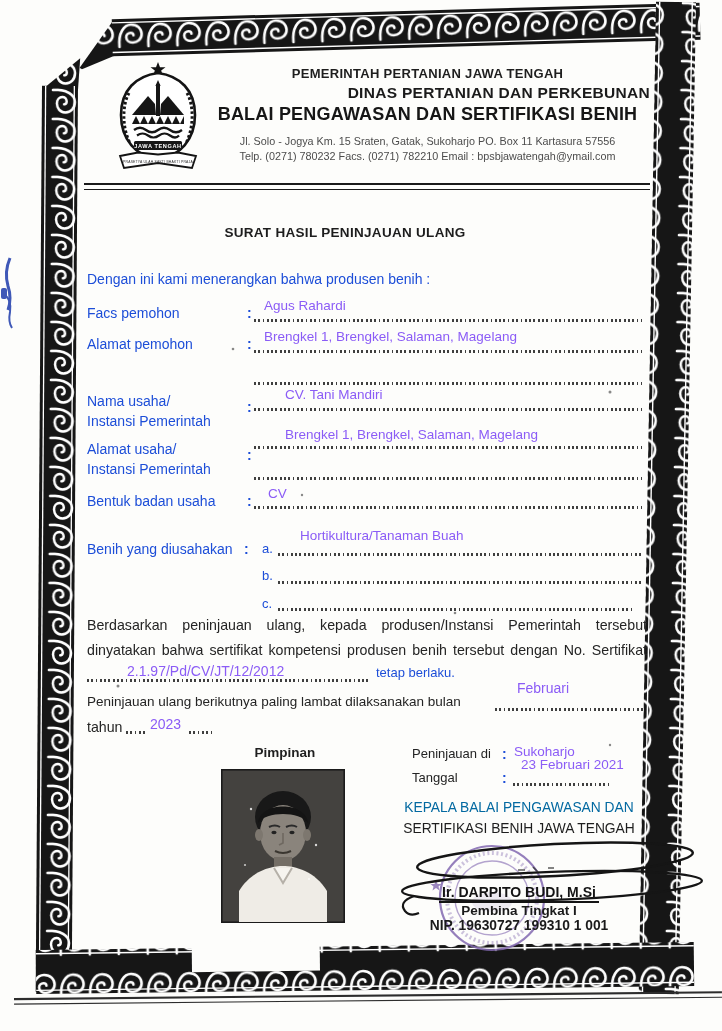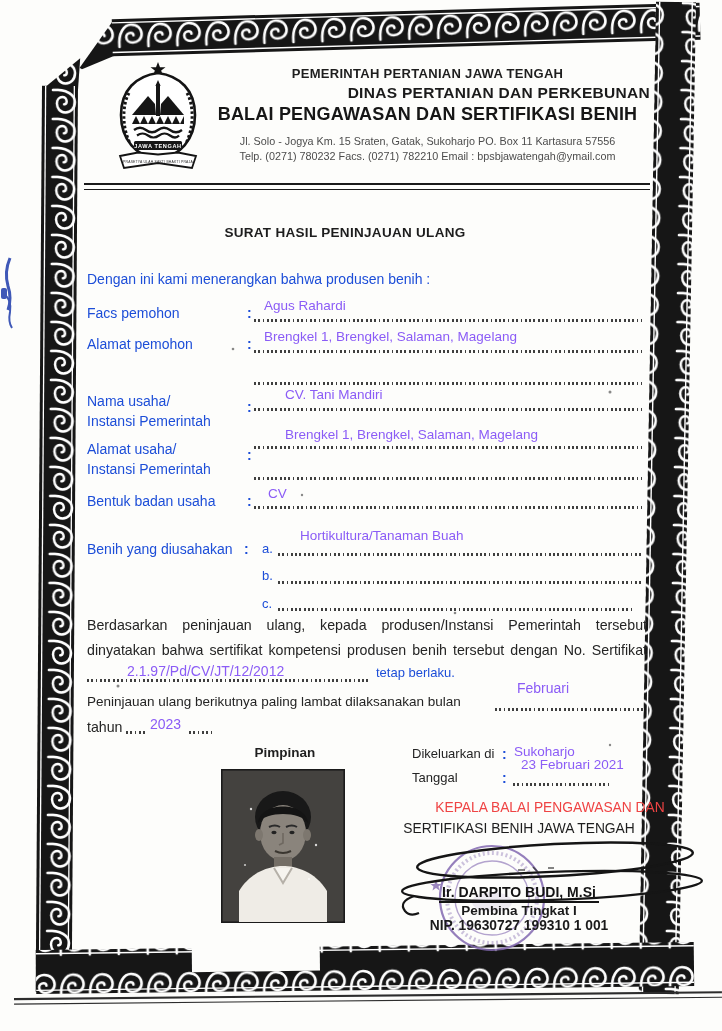--- a/index.html
+++ b/index.html
@@ -186,29 +186,29 @@
     <path d="M54 82 q8 4 16 0" stroke="#3a3630" stroke-width="2" fill="none"></path>
     <rect x="53" y="88" width="18" height="14" fill="#746e66"></rect>
     <path d="M18 153 L18 122 C30 102 50 97 62 97 C74 97 94 102 106 122 L106 153 Z" fill="#efece6"></path>
     <path d="M53 99 L62 114 L71 99" stroke="#b5b0a8" stroke-width="2" fill="#f6f4ef"></path>
     <circle cx="30" cy="40" r="1.2" fill="#fff" opacity="0.8"></circle>
     <circle cx="95" cy="76" r="1.2" fill="#fff" opacity="0.8"></circle>
     <circle cx="88" cy="110" r="1.1" fill="#fff" opacity="0.7"></circle>
     <circle cx="24" cy="96" r="1.1" fill="#fff" opacity="0.7"></circle>
   </svg>
 
-  <div class="abs" style="left:412px;top:746px;font-size:13px;color:#242424;">Dikeluarkan di</div>
+  <div class="abs" style="left:412px;top:746px;font-size:13px;color:#242424;">Peninjauan di</div>
   <div class="abs lbl b" style="left:502px;top:746px;">:</div>
   <div class="abs val" style="left:514px;top:744px;">Sukoharjo</div>
   <div class="abs val" style="left:521px;top:757px;">23 Februari 2021</div>
   <div class="abs" style="left:412px;top:770px;font-size:13px;color:#242424;">Tanggal</div>
   <div class="abs lbl b" style="left:502px;top:770px;">:</div>
   <div class="abs dots" style="left:513px;top:783px;width:97px;"></div>
 
-  <div class="abs ctr" style="left:398px;top:800px;width:242px;font-size:13.8px;color:#ef4444;margin-left:31px;">KEPALA BALAI PENGAWASAN DAN</div>
+  <div class="abs ctr" style="left:398px;top:800px;width:242px;font-size:13.8px;color:#0369a1;">KEPALA BALAI PENGAWASAN DAN</div>
   <div class="abs ctr" style="left:398px;top:821px;width:242px;font-size:13.8px;color:#1e1e1e;">SERTIFIKASI BENIH JAWA TENGAH</div>
 
   <svg class="abs" style="left:418px;top:828px;" width="160" height="135" viewBox="0 0 160 135">
     <circle cx="74" cy="70" r="52" fill="none" stroke="#8268b0" stroke-width="2.2" opacity="0.85"></circle>
     <circle cx="74" cy="70" r="37" fill="none" stroke="#8268b0" stroke-width="1.4" opacity="0.6"></circle>
     <circle cx="74" cy="70" r="45" fill="none" stroke="#8268b0" stroke-width="4" stroke-dasharray="2 2.6" opacity="0.4"></circle>
     <ellipse cx="74" cy="74" rx="20" ry="10" fill="#8268b0" opacity="0.12"></ellipse>
     <polygon points="18,52 19.5,56 23.5,56 20.5,58.5 21.5,62.5 18,60 14.5,62.5 15.5,58.5 12.5,56 16.5,56" fill="#8268b0" opacity="0.8"></polygon>
   </svg>
 

